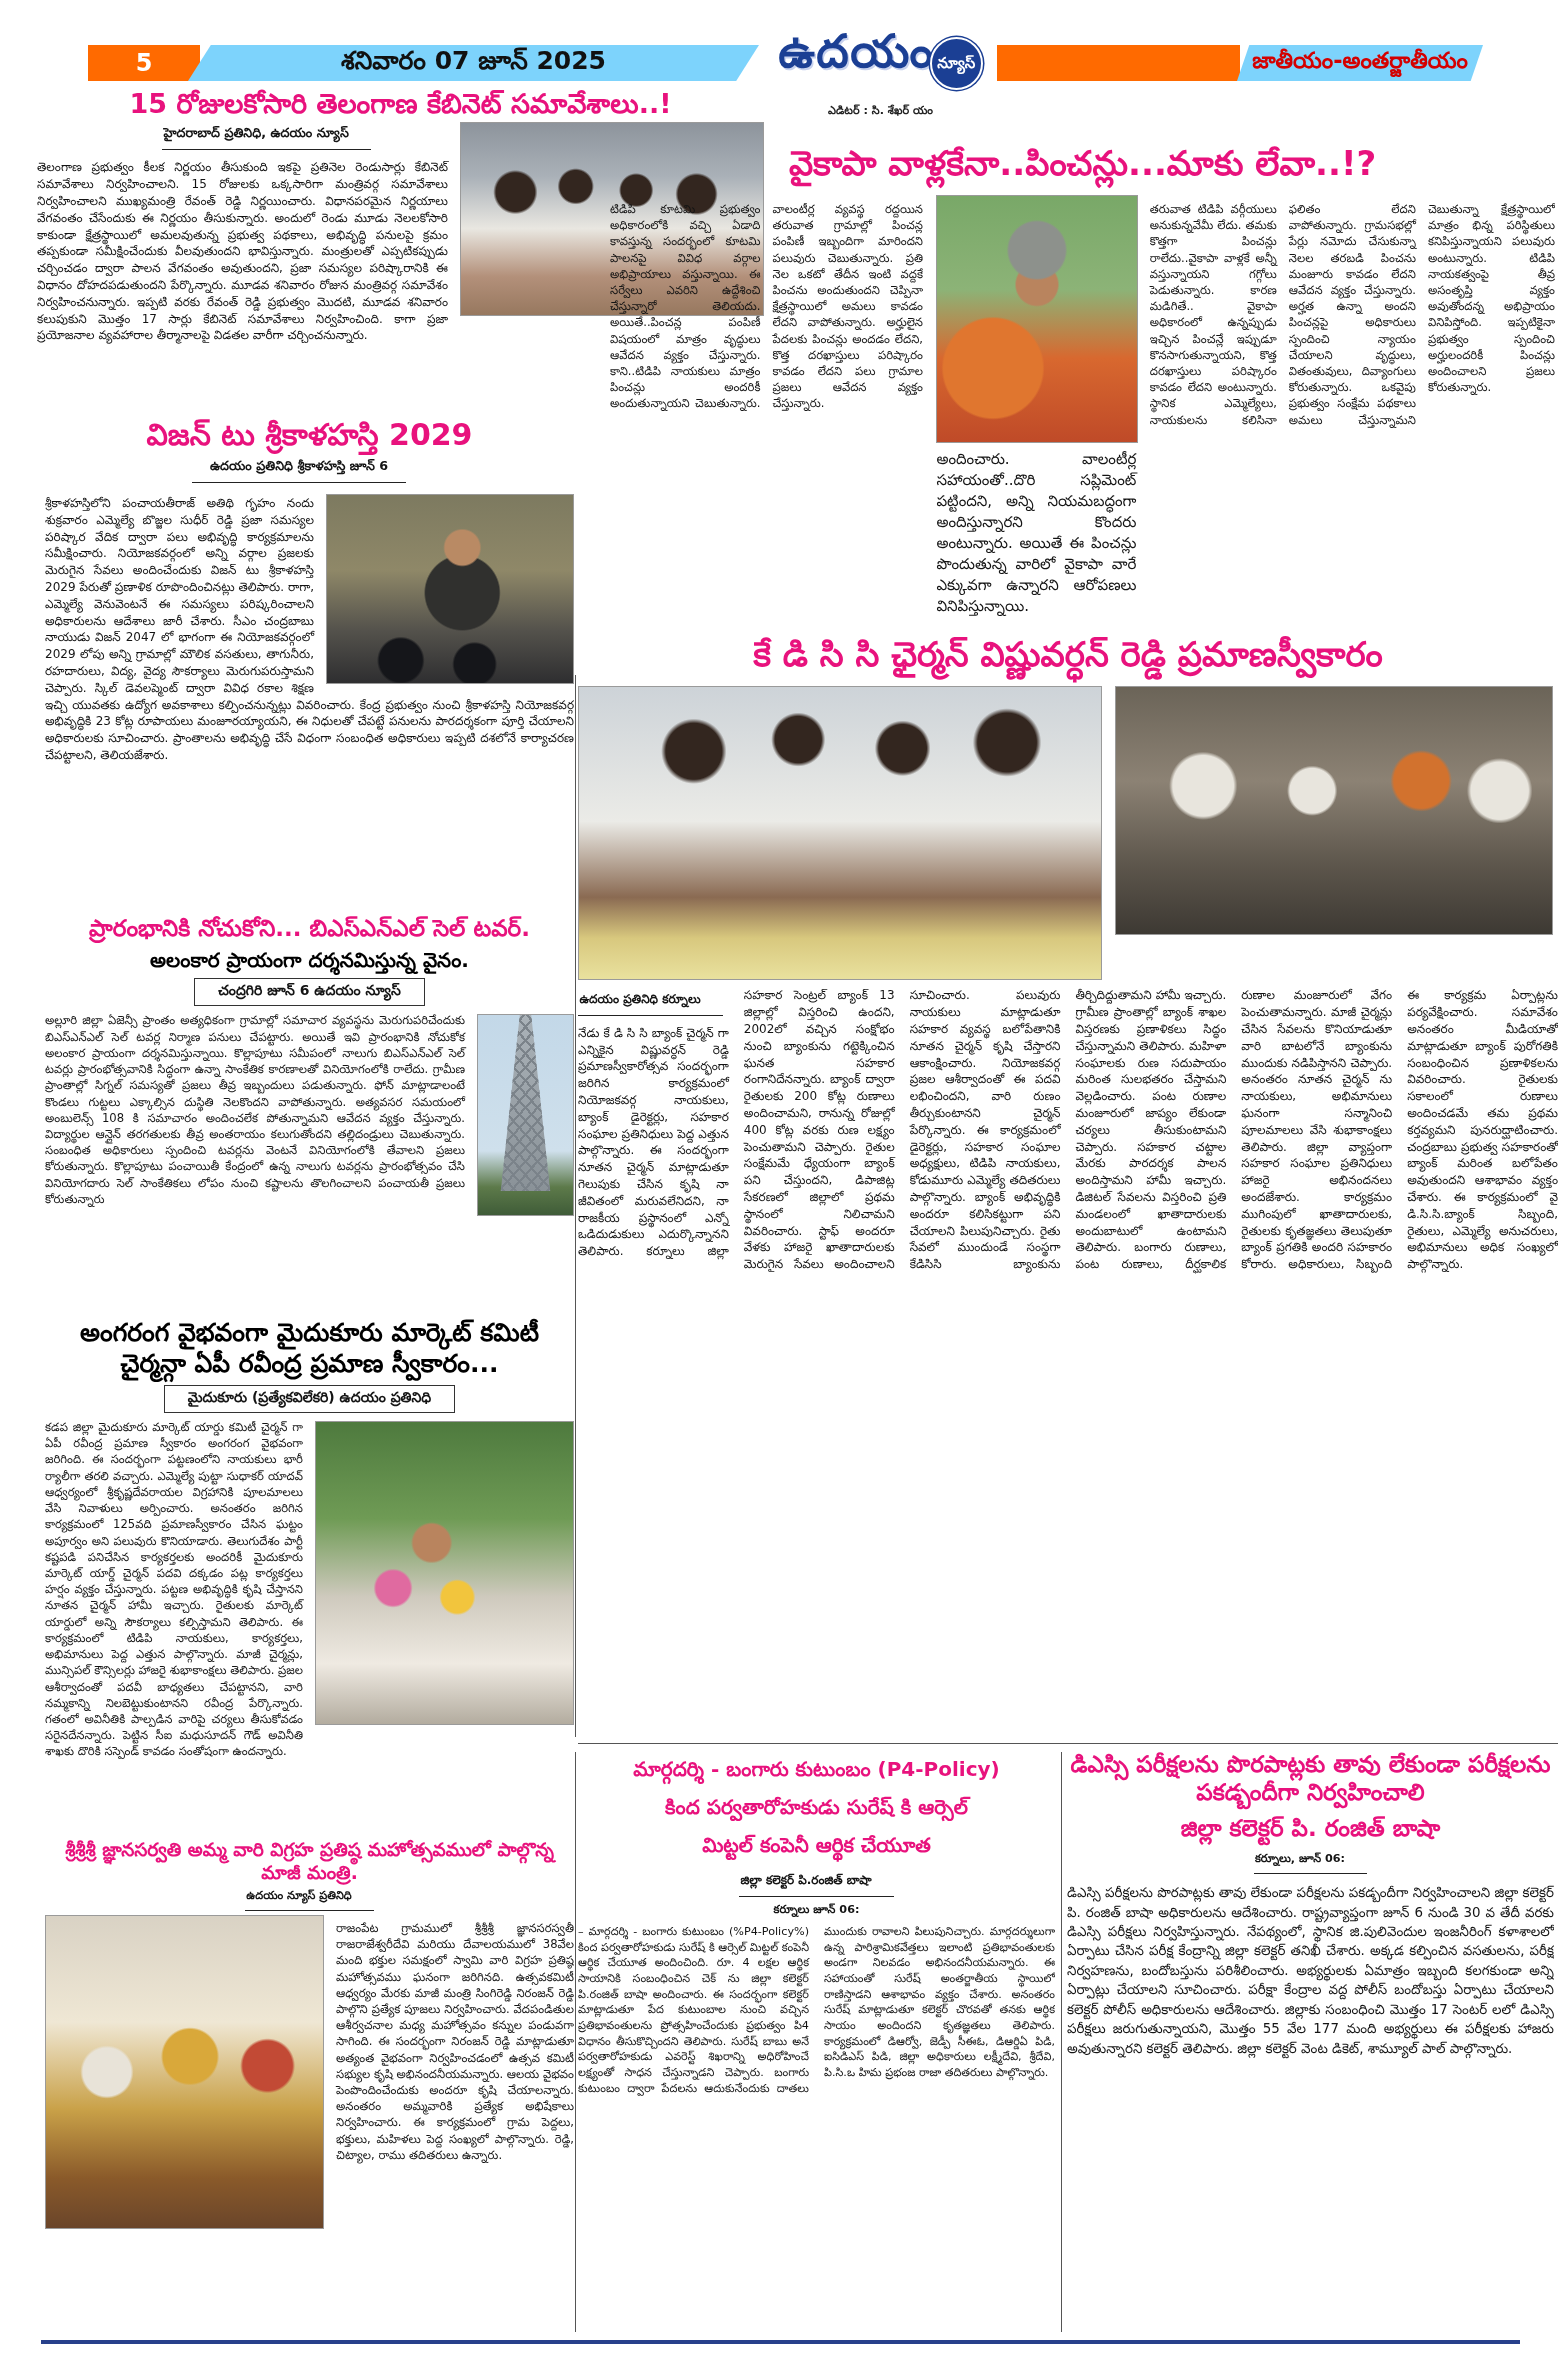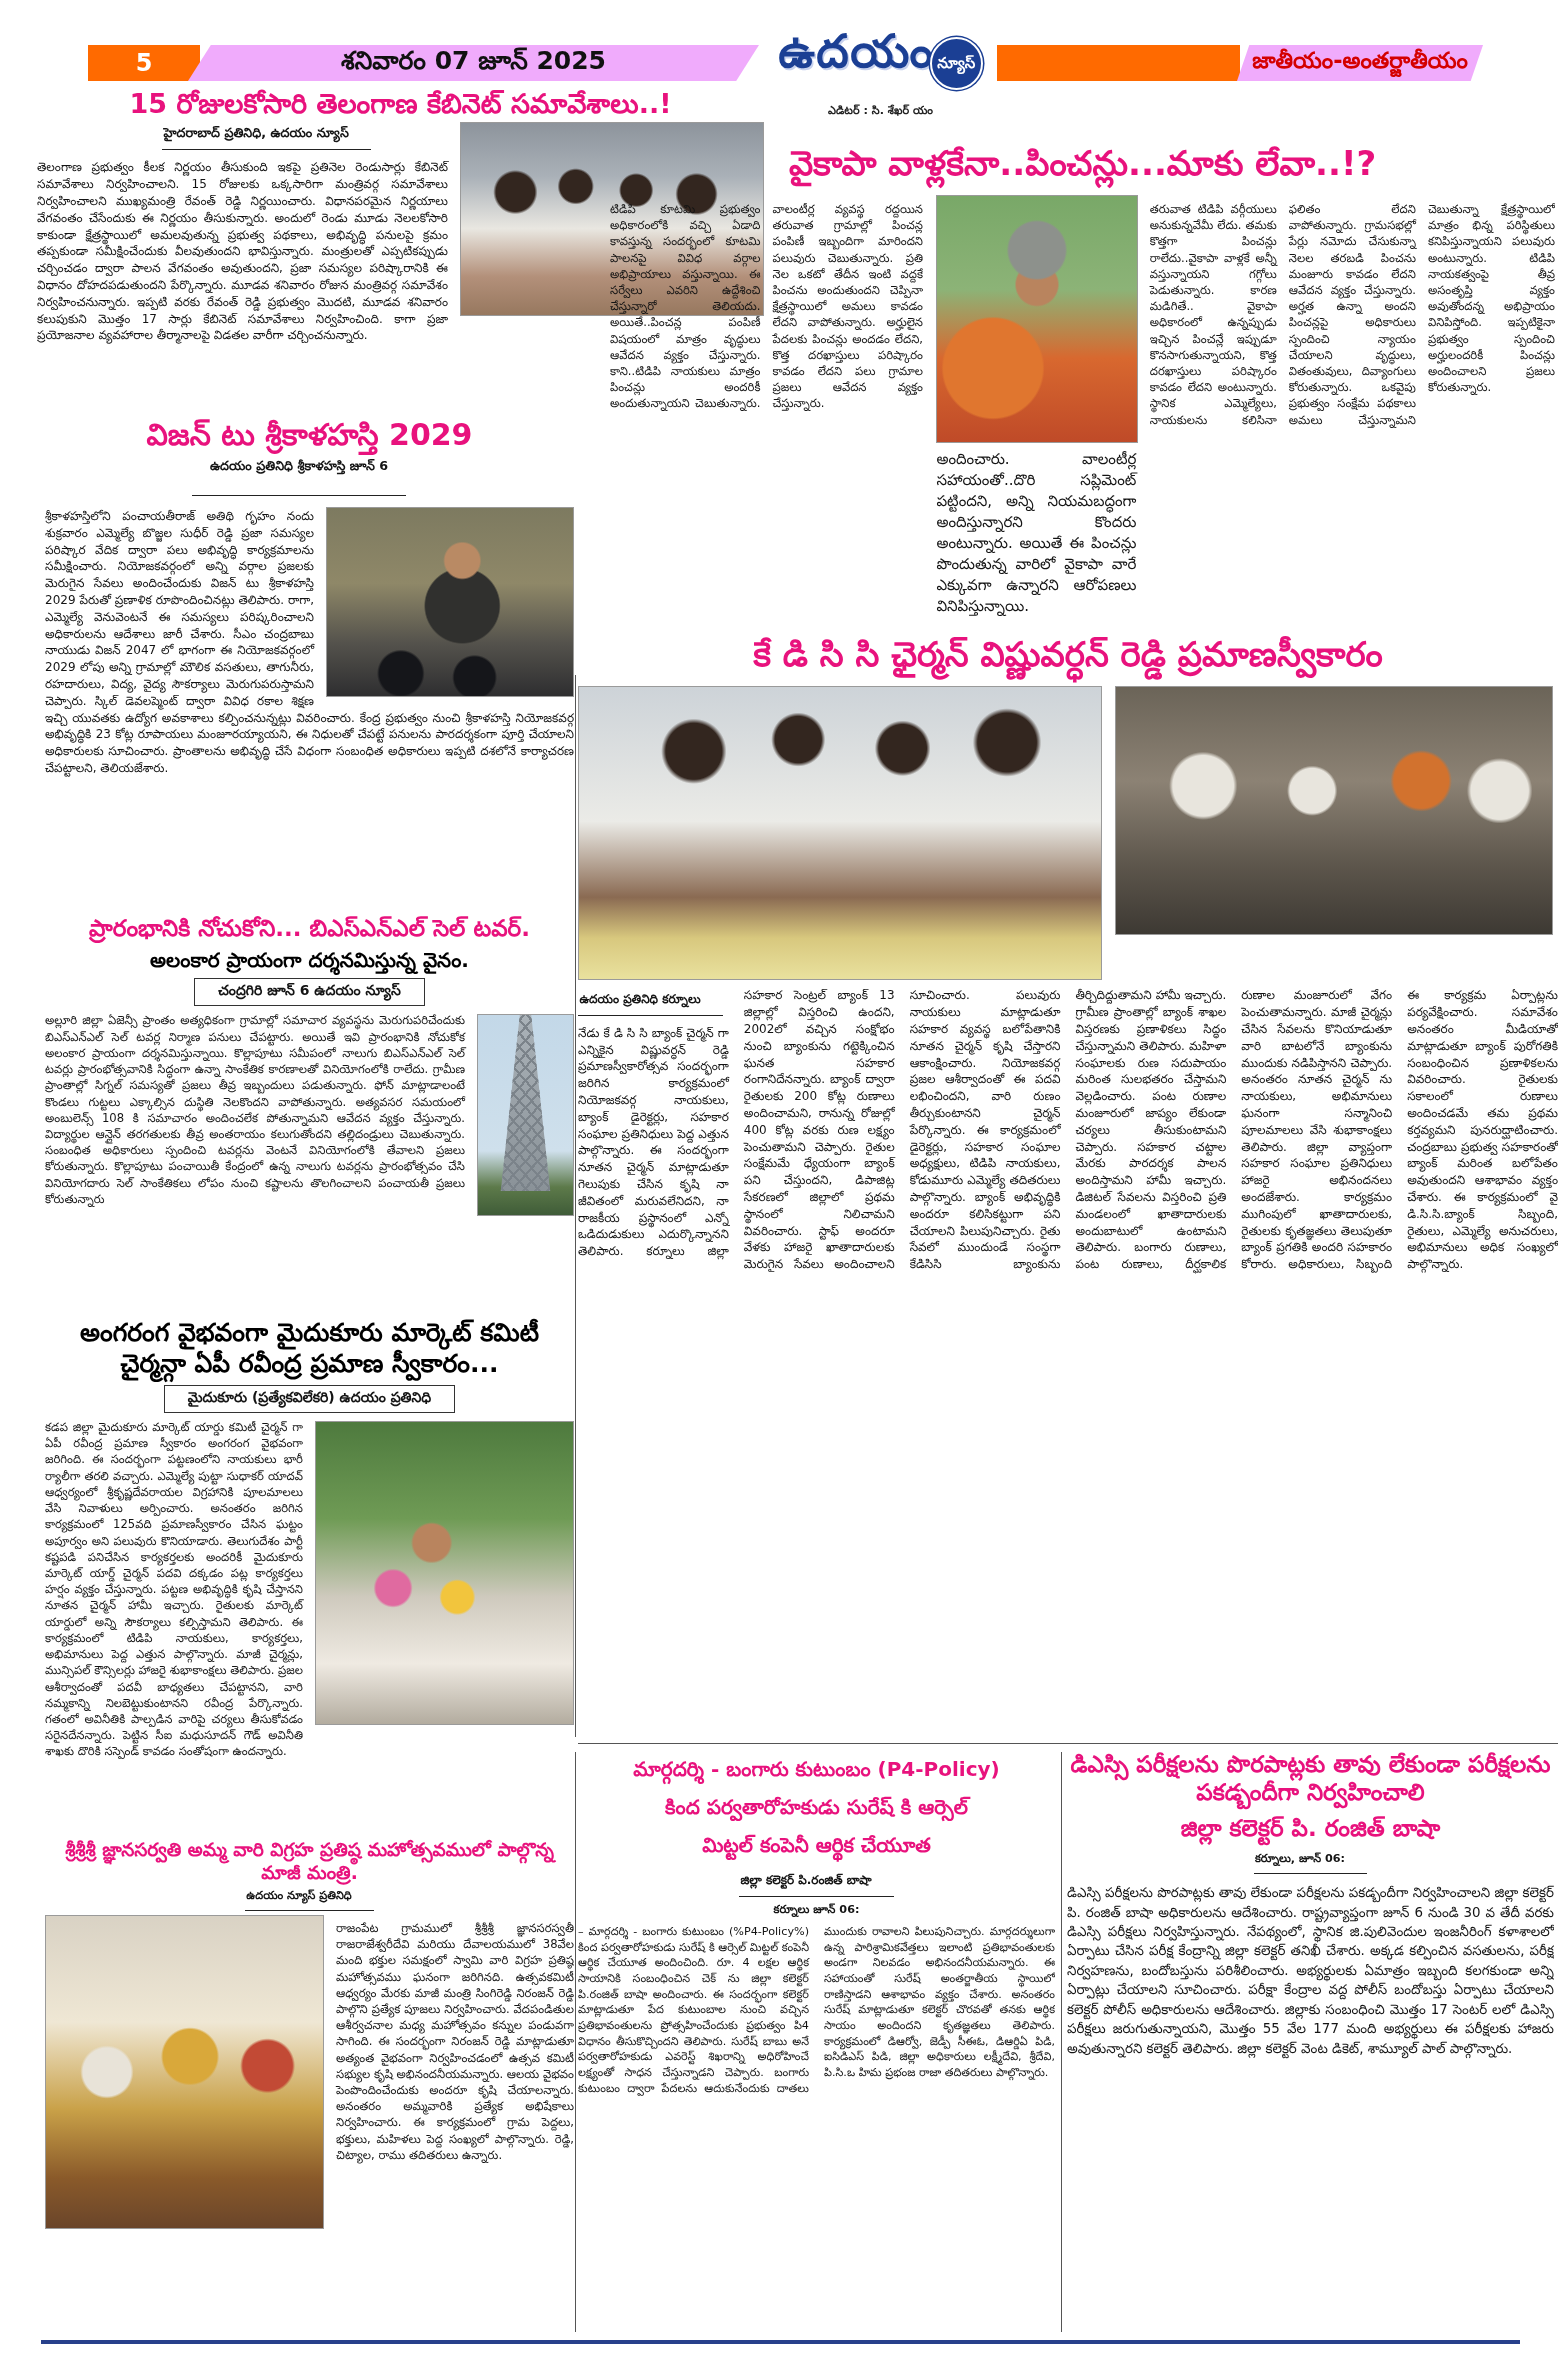--- a/index.html
+++ b/index.html
@@ -1,41 +1,41 @@
 <!DOCTYPE html>
 <html style="font-size:12px"><head>
 <meta charset="utf-8">
 <style>
   html,body{margin:0;padding:0;background:#ffffff;}
   .page{position:relative;width:1561px;height:2354px;background:#ffffff;overflow:hidden;
         font-family:"DejaVu Sans","Liberation Sans",sans-serif;color:#141414;}
   
   .mast-seg{position:absolute;top:45px;height:36px;}
   .seg-orange{background:#ff6a00;}
-  .seg-yellow{background:#f0abfc;clip-path:polygon(4% 0,100% 0,96% 100%,0 100%);}
+  .seg-yellow{background:#7dd3fc;clip-path:polygon(4% 0,100% 0,96% 100%,0 100%);}
   .seg-yellow.r{clip-path:polygon(5% 0,100% 0,95% 100%,0 100%);}
   .pagenum{position:absolute;top:45px;left:88px;width:112px;height:36px;background:#ff6a00;
            color:#fff;font-weight:bold;font-size:24px;display:flex;align-items:center;justify-content:center;}
   .date-txt{color:#111;font-weight:bold;font-size:25px;display:flex;align-items:center;justify-content:center;height:100%;}
   .section-txt{color:#d40000;font-weight:bold;font-size:22.4px;display:flex;align-items:center;justify-content:center;height:100%;}
   .logo-box{position:absolute;left:754px;top:28px;width:253px;height:78px;text-align:center;}
   .logo-main{font-size:46px;font-weight:900;color:#1b3f94;letter-spacing:1.5px;line-height:1;
              text-shadow:1.5px 1.5px 0 #c8d2ee;display:inline-block;}
   .logo-circle{display:inline-block;vertical-align:middle;margin-left:-4.5px;width:49px;height:49px;border-radius:50%;
                background:#1b3f94;color:#fff;font-size:15px;font-weight:bold;line-height:49px;border:2.2px solid #fff;
                box-shadow:0 0 0 1.5px #1b3f94;}
   .editor-line{position:absolute;left:754px;top:104px;width:253px;text-align:center;font-size:11.2px;color:#222;font-weight:bold;}
   
   .art{position:absolute;overflow:hidden;}
   .hl{font-weight:bold;text-align:center;color:#e8127d;line-height:1.22;margin:0;}
   .hl.black{color:#000000;}
   .byline{font-weight:bold;font-size:12.7px;display:inline-block;border-bottom:1.5px solid #222;
           padding:0 22.4px 6px 1.5px;margin:4.5px 0 3px 0;}
   .byline.center{display:block;text-align:center;border-bottom:none;}
-  .byline.center > span{display:inline-block;border-bottom:1.5px solid #222;padding:0 18px 19px 18px;text-align:center;}
+  .byline.center > span{display:inline-block;border-bottom:1.5px solid #222;padding:0 18px 6px 18px;text-align:center;}
   .byline-box{display:block;margin:6px auto;width:max-content;border:0.7px solid #333;
               padding:3px 23px;font-weight:bold;font-size:14px;}
   .bodytxt{font-size:12px;text-align:justify;line-height:1.40;color:#141414;margin-top:6px;}
   .ph{border:0.7px solid #9a9a9a;position:relative;overflow:hidden;}
   .ph.fr{float:right;margin:1.5px 0 6px 12px;}
   .ph.fl{float:left;margin:1.5px 12px 6px 0;}
   
   .ph-cabinet{background:
     radial-gradient(circle at 18% 36%,#33261f 0 7%,transparent 8%),
     radial-gradient(circle at 38% 33%,#33261f 0 7%,transparent 8%),

